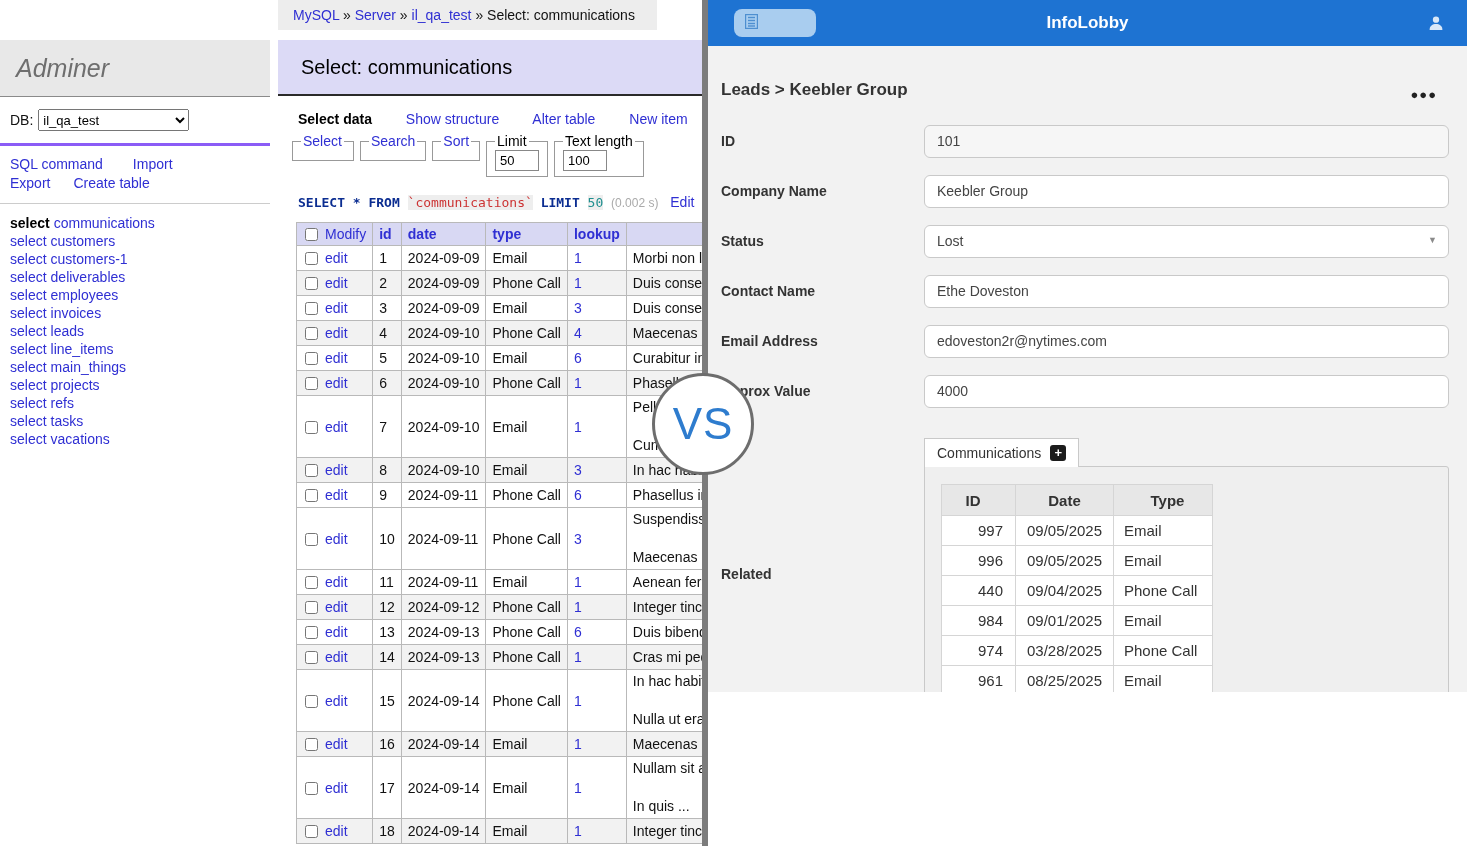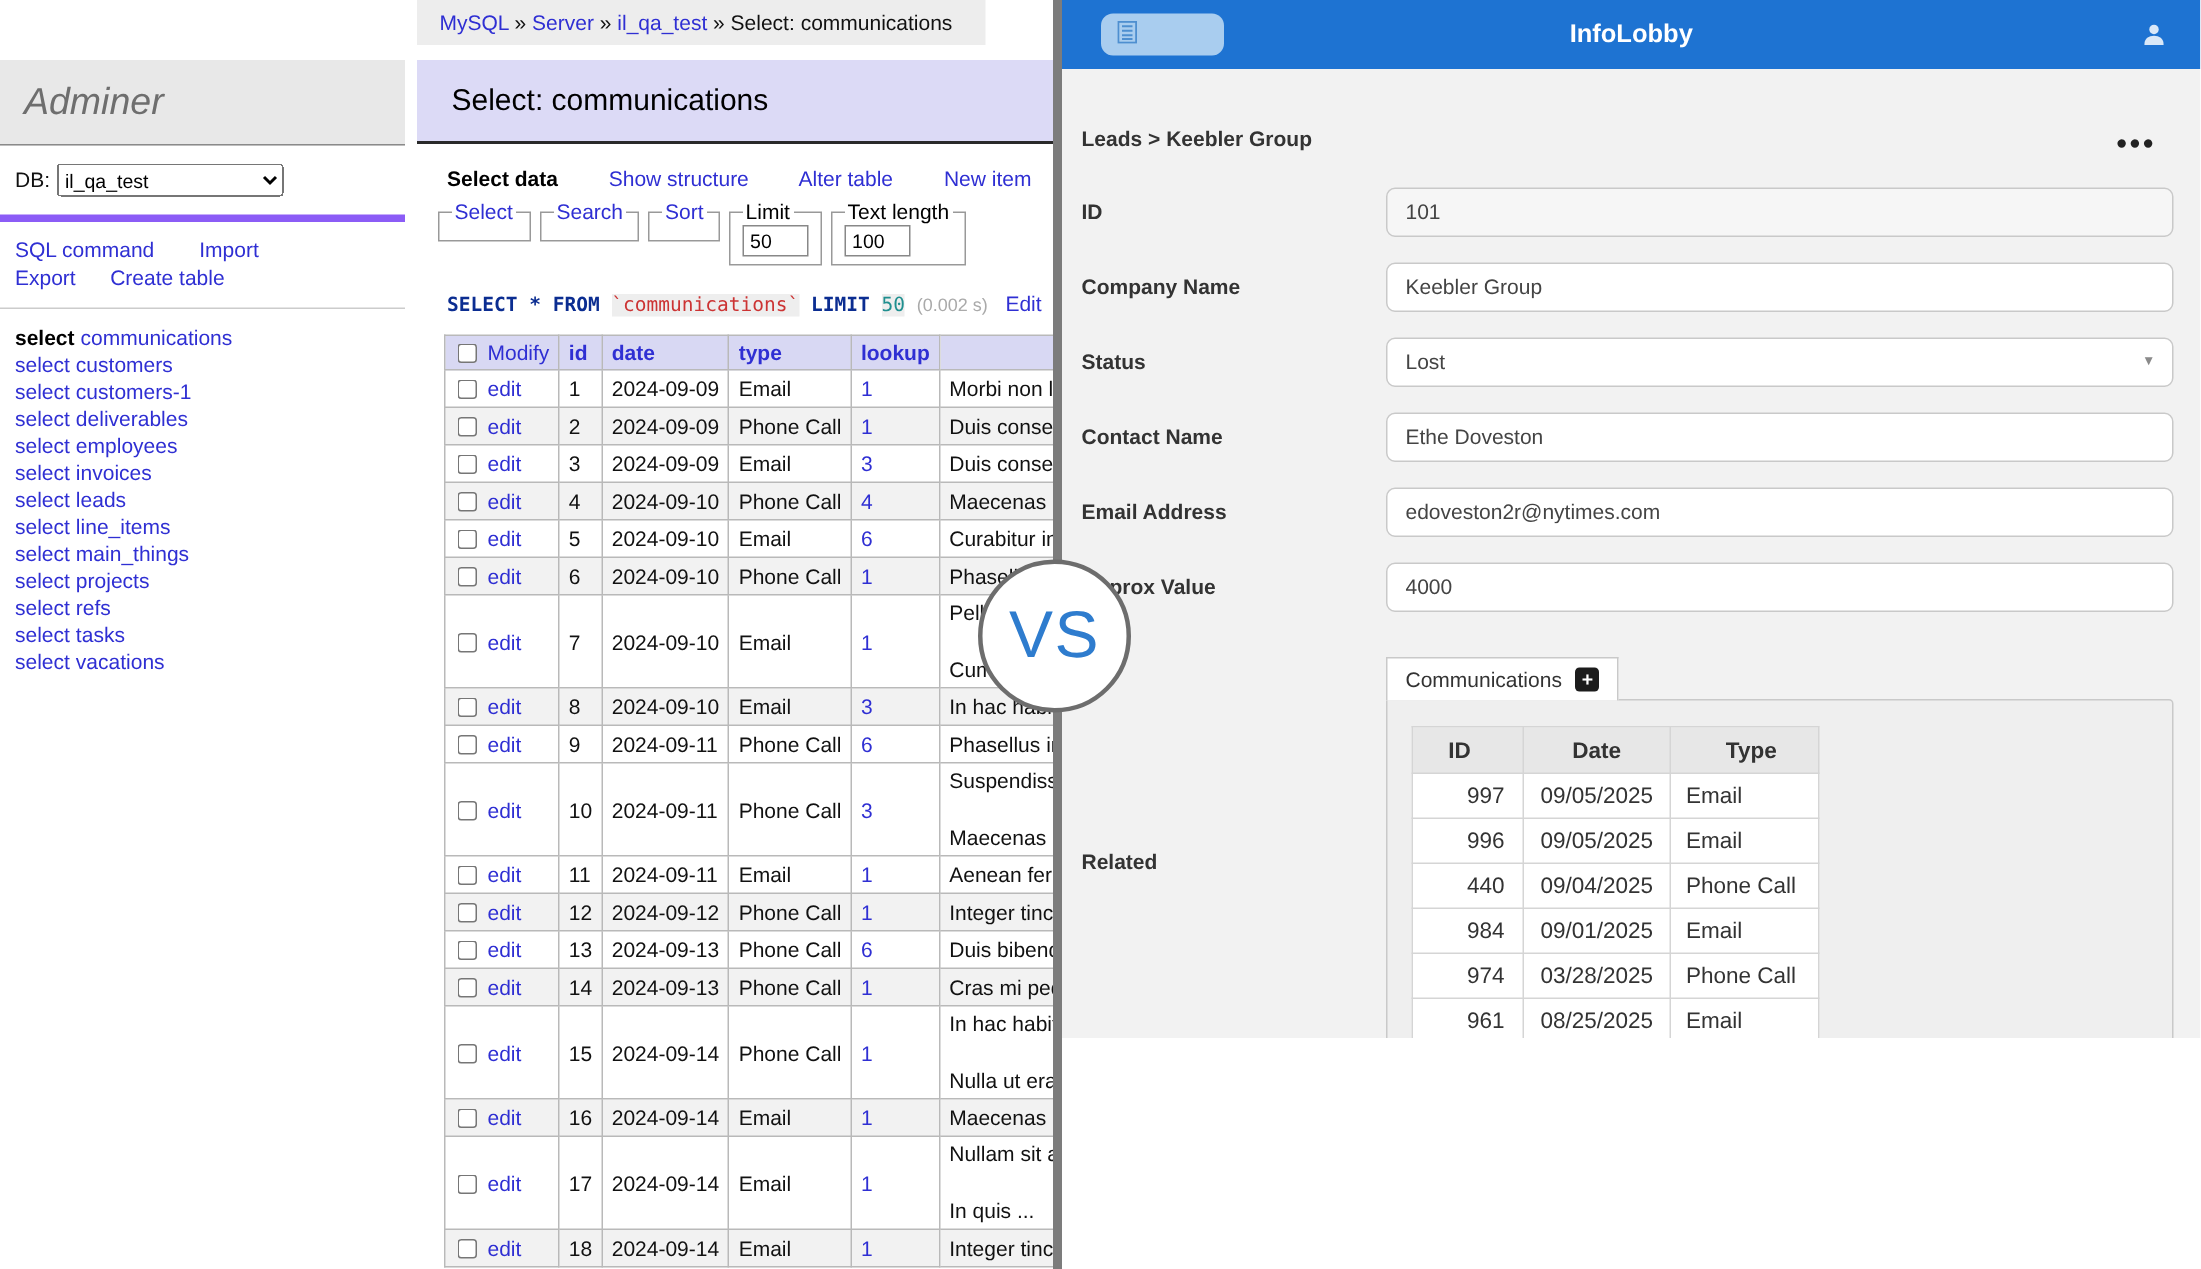--- a/index.html
+++ b/index.html
@@ -7,21 +7,21 @@
   body { width:1467px; height:846px; position:relative; overflow:hidden;
          font-family:"Liberation Sans", sans-serif; background:#fff; }
   a { text-decoration:none; cursor:pointer; }
 
   
   .adminer { position:absolute; left:0; top:0; width:702px; height:846px; background:#fff; overflow:hidden; }
   .adm-side { position:absolute; left:0; top:0; width:270px; }
   .adm-logo { margin-top:40px; height:57px; background:#e8e8e8; border-bottom:1px solid #8a8a8a;
               display:flex; align-items:center; padding-left:16px;
               font-style:italic; font-size:25px; color:#6e6e6e; }
-  .adm-db { padding:12px 0 12px 10px; border-bottom:5px solid #8b5cf6; font-size:14px; color:#111; }
+  .adm-db { padding:12px 0 12px 10px; border-bottom:3px solid #8b5cf6; font-size:14px; color:#111; }
   .adm-db select { width:151px; height:22px; font-size:13px; margin-left:5px; }
   .adm-actions { padding:9px 0 10px 10px; border-bottom:1px solid #ccc; font-size:14px; line-height:19px; }
   .adm-actions a { color:#2f2fd3; }
   .ml { margin-left:30px;text-align:right; } .ml2 { margin-left:23px; }
   .adm-tables { padding:10px 0 0 10px; font-size:14px; line-height:18px; }
   .adm-table-item a { color:#2f2fd3; }
   .adm-table-item .sel-word { margin-right:4px; }
   .adm-table-item .sel-word.active { color:#000; font-weight:bold; }
 
   .adm-main { position:absolute; left:278px; top:0; width:424px; }
@@ -74,21 +74,21 @@
 
   
   .il { position:absolute; left:708px; top:0; width:759px; height:692px; background:#f2f2f2; overflow:hidden; }
   .il-header { height:46px; background:#1e73d2; position:relative; display:flex; align-items:center; justify-content:center; }
   .il-nav-btn { position:absolute; left:26px; top:9px; width:82px; height:28px; background:#a9cdef;
                 border-radius:8px; display:flex; align-items:center; padding-left:11px; border:none; cursor:pointer; }
   .il-title { color:#fff; font-weight:bold; font-size:17px; }
   .il-user { position:absolute; right:22px; top:14px; }
   .il-page-head { height:70px; display:flex; align-items:flex-end; justify-content:space-between;
                   padding:0 30px 16px 13px; }
-  .il-page-title { font-size:14px; font-weight:bold; color:#333; }
+  .il-page-title { font-size:17px; font-weight:bold; color:#333; }
   .il-more { font-size:13px; font-weight:bold; color:#222; letter-spacing:1px; cursor:pointer; line-height:10px; }
   .il-form { }
   .il-row { height:50px; display:flex; align-items:center; padding-left:13px; position:relative; }
   .il-label { width:203px; font-size:14px; font-weight:bold; color:#333; }
   .il-input-wrap { position:relative; width:525px; }
   .il-input { width:525px; height:33px; border:1px solid #c9c9c9; border-radius:6px; background:#fff;
               padding:0 12px; font-size:14px; color:#444; font-family:"Liberation Sans", sans-serif; }
   .il-input.readonly { background:#f6f6f6; }
   .chev { position:absolute; right:12px; top:10px; font-size:9px; color:#8a8a8a; pointer-events:none; }
   .il-related { display:flex; padding-left:13px;align-items:center; }

